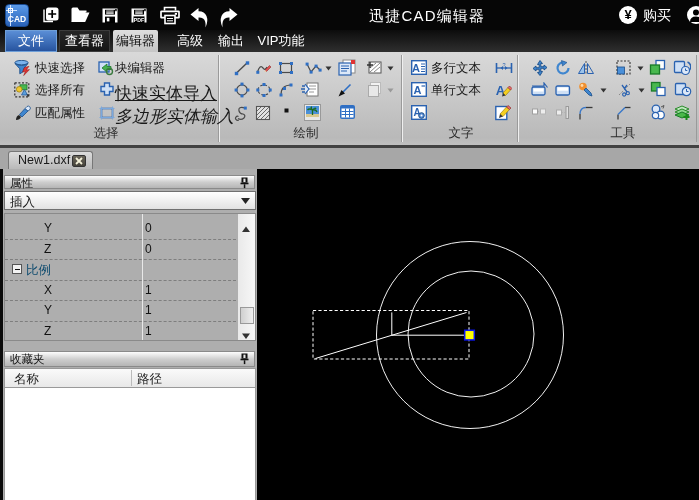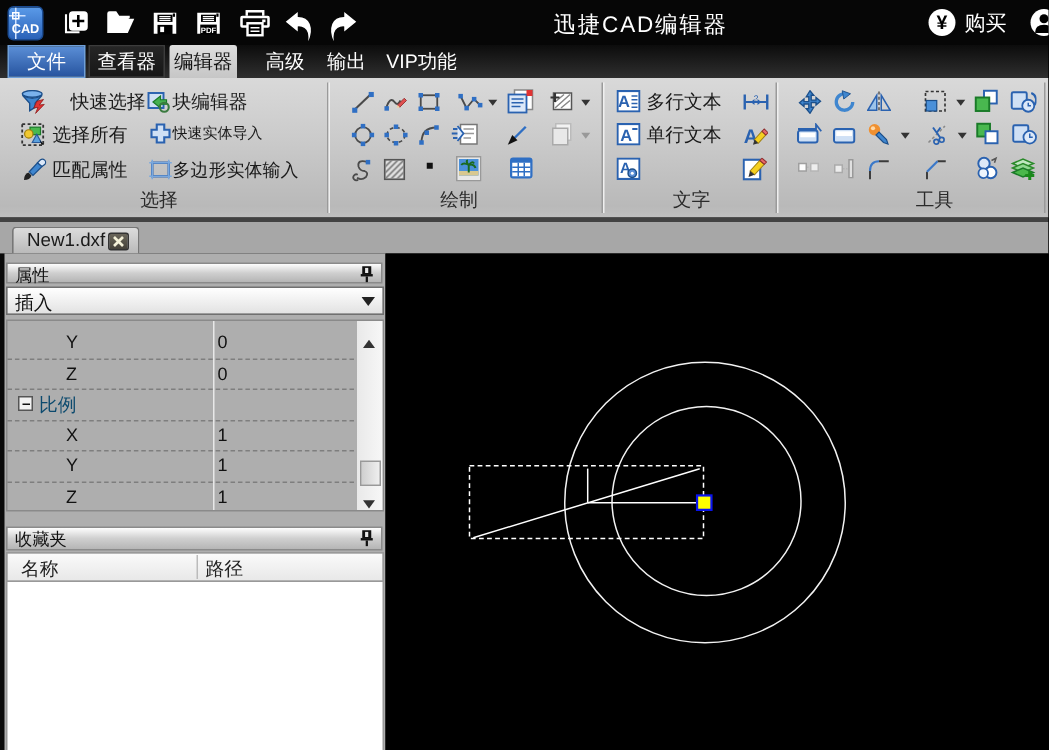--- a/index.html
+++ b/index.html
@@ -102,50 +102,50 @@
 
   <div class="abs" style="left:81px;top:73px;width:50px;text-align:center;font-size:12.5px;color:#2a2a2a;">选择</div>
   <div class="abs" style="left:281px;top:73px;width:50px;text-align:center;font-size:12.5px;color:#2a2a2a;">绘制</div>
   <div class="abs" style="left:436px;top:73px;width:50px;text-align:center;font-size:12.5px;color:#2a2a2a;">文字</div>
   <div class="abs" style="left:598px;top:73px;width:50px;text-align:center;font-size:12.5px;color:#2a2a2a;">工具</div>
   <svg class="ic" style="left:14px;top:8px;" width="17" height="16" viewBox="0 0 17 16">
       <ellipse cx="7.5" cy="2.6" rx="6.6" ry="2.2" fill="#7ab2ec" stroke="#1c4f8a" stroke-width="0.9"></ellipse>
 <path d="M1 3.5 L5.8 8.8 v5 l3.6 -2.2 v-2.8 L14 3.5 Q11 5.5 7.5 5.5 Q4 5.5 1 3.5 Z" fill="#3f86cf" stroke="#1c4f8a" stroke-width="0.9"></path>
 <path d="M10.5 7.5 l4.5 -1.2 l-2.8 3.7 l3.3 -0.4 l-5.8 6 l1.6 -4 l-2.8 0.4 Z" fill="#e03333" stroke="#8a1515" stroke-width="0.5"></path>
     </svg>
-<div class="abs" style="left:47px;top:8px;font-size:12.5px;color:#1a1a1a;white-space:nowrap;">快速选择</div>
+<div class="abs" style="left:35px;top:8px;font-size:12.5px;color:#1a1a1a;white-space:nowrap;">快速选择</div>
 <svg class="ic" style="left:98px;top:8px;" width="16" height="16" viewBox="0 0 16 16">
       <rect x="1" y="2" width="10" height="10" fill="#cfe0f5" stroke="#2a62b0" stroke-width="1.3"></rect>
 <path d="M4 8 l5 -4 l0 2.5 l4 0 l0 3 l-4 0 l0 2.5 Z" fill="#46b050" stroke="#1a7a28" stroke-width="0.8"></path>
 <circle cx="11.5" cy="11.5" r="3" fill="none" stroke="#3a7a3f" stroke-width="1.4"></circle>
     </svg>
 <div class="abs" style="left:115px;top:8px;font-size:12.5px;color:#1a1a1a;white-space:nowrap;">块编辑器</div>
 <svg class="ic" style="left:14px;top:30px;" width="17" height="16" viewBox="0 0 17 16">
       <rect x="0.8" y="0.8" width="14" height="14" fill="none" stroke="#333" stroke-width="1.2" stroke-dasharray="2,1.6"></rect>
 <rect x="6" y="2.8" width="7" height="5" fill="#49b84f" stroke="#1a7a28" stroke-width="0.8"></rect>
 <circle cx="5.2" cy="7.3" r="2.8" fill="#f0c832" stroke="#a08010" stroke-width="0.8"></circle>
 <path d="M7.5 13 L10.5 7.5 L13.5 13 Z" fill="#5aa0dd" stroke="#2a5a9a" stroke-width="0.8"></path>
 <path d="M12.5 11.5 l3 3 l-1.8 0 l0.6 1.5 Z" fill="#111"></path>
     </svg>
 <div class="abs" style="left:35px;top:30px;font-size:12.5px;color:#1a1a1a;white-space:nowrap;">选择所有</div>
 <svg class="ic" style="left:100px;top:30px;" width="14" height="14" viewBox="0 0 14 14">
       <path d="M4.5 1 h5 v3.5 h3.5 v5 h-3.5 v3.5 h-5 v-3.5 h-3.5 v-5 h3.5 Z" fill="#cfe0f5" stroke="#2a62b0" stroke-width="1.4"></path>
     </svg>
-<div class="abs" style="left:115px;top:30px;font-size:10px;color:#1a1a1a;white-space:nowrap;">快速实体导入</div>
+<div class="abs" style="left:115px;top:30px;font-size:17px;color:#1a1a1a;white-space:nowrap;text-decoration:underline;">快速实体导入</div>
 <svg class="ic" style="left:15px;top:53px;" width="16" height="16" viewBox="0 0 16 16">
       <path d="M1 15 Q1 11 4 10 L6 12 Q5 15 1 15 Z" fill="#222"></path>
 <path d="M4.5 9.5 L10 3.5 L13 6 L7 12 Z" fill="#3f86cf" stroke="#1c4f8a" stroke-width="0.8"></path>
 <path d="M10 3.5 L12 1.5 Q13.5 0.5 14.8 1.8 Q16 3 15 4.5 L13 6 Z" fill="#dce8f8" stroke="#1c4f8a" stroke-width="0.8"></path>
     </svg>
 <div class="abs" style="left:35px;top:53px;font-size:12.5px;color:#1a1a1a;white-space:nowrap;">匹配属性</div>
 <svg class="ic" style="left:99px;top:53px;" width="16" height="16" viewBox="0 0 16 16">
       <rect x="2.5" y="3.5" width="11" height="9" fill="none" stroke="#2a62b0" stroke-width="1.6"></rect>
 <path d="M0.5 3.5 h15 M0.5 12.5 h15 M2.5 1.5 v13 M13.5 1.5 v13" stroke="#7aa8dd" stroke-width="1"></path>
     </svg>
-<div class="abs" style="left:115px;top:53px;font-size:12px;color:#1a1a1a;white-space:nowrap;">多边形实体输入</div>
+<div class="abs" style="left:115px;top:53px;font-size:17px;color:#1a1a1a;white-space:nowrap;font-style:italic;">多边形实体输入</div>
 <svg class="ic" style="left:234px;top:8px;" width="16" height="16" viewBox="0 0 16 16">
       <line x1="2.5" y1="13" x2="13" y2="3" stroke="#4a4a4a" stroke-width="1.4"></line>
 <rect x="0.8" y="11.8" width="3.4" height="3.4" fill="#2f6fc4"></rect>
       <rect x="11.8" y="1.3" width="3.4" height="3.4" fill="#2f6fc4"></rect>
     </svg>
 <svg class="ic" style="left:256px;top:8px;" width="16" height="16" viewBox="0 0 16 16">
       <path d="M1.5 12 Q4 4 7 8 Q9 11 11 7" fill="none" stroke="#4a4a4a" stroke-width="1.3"></path>
 <rect x="0.3" y="10.8" width="3" height="3" fill="#2f6fc4"></rect>
 <path d="M9 10 L13.5 5.5 L15 7 L10.5 11.5 Z" fill="#e05050" stroke="#903030" stroke-width="0.6"></path>
 <path d="M9 10 L10.5 11.5 L8.5 12 Z" fill="#f0d0a0"></path>

